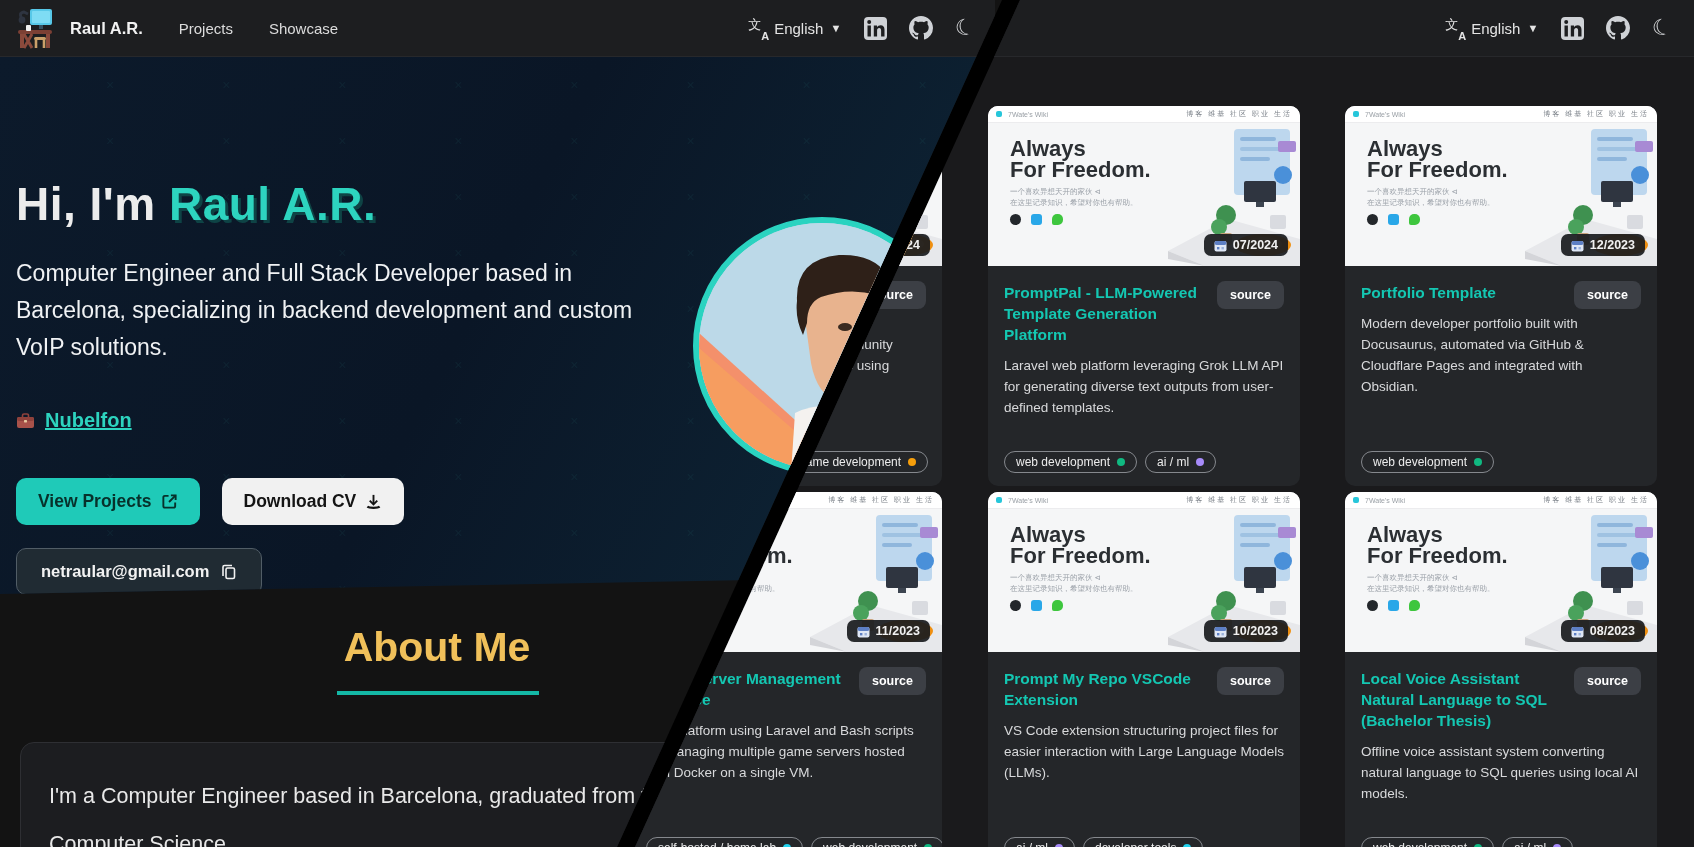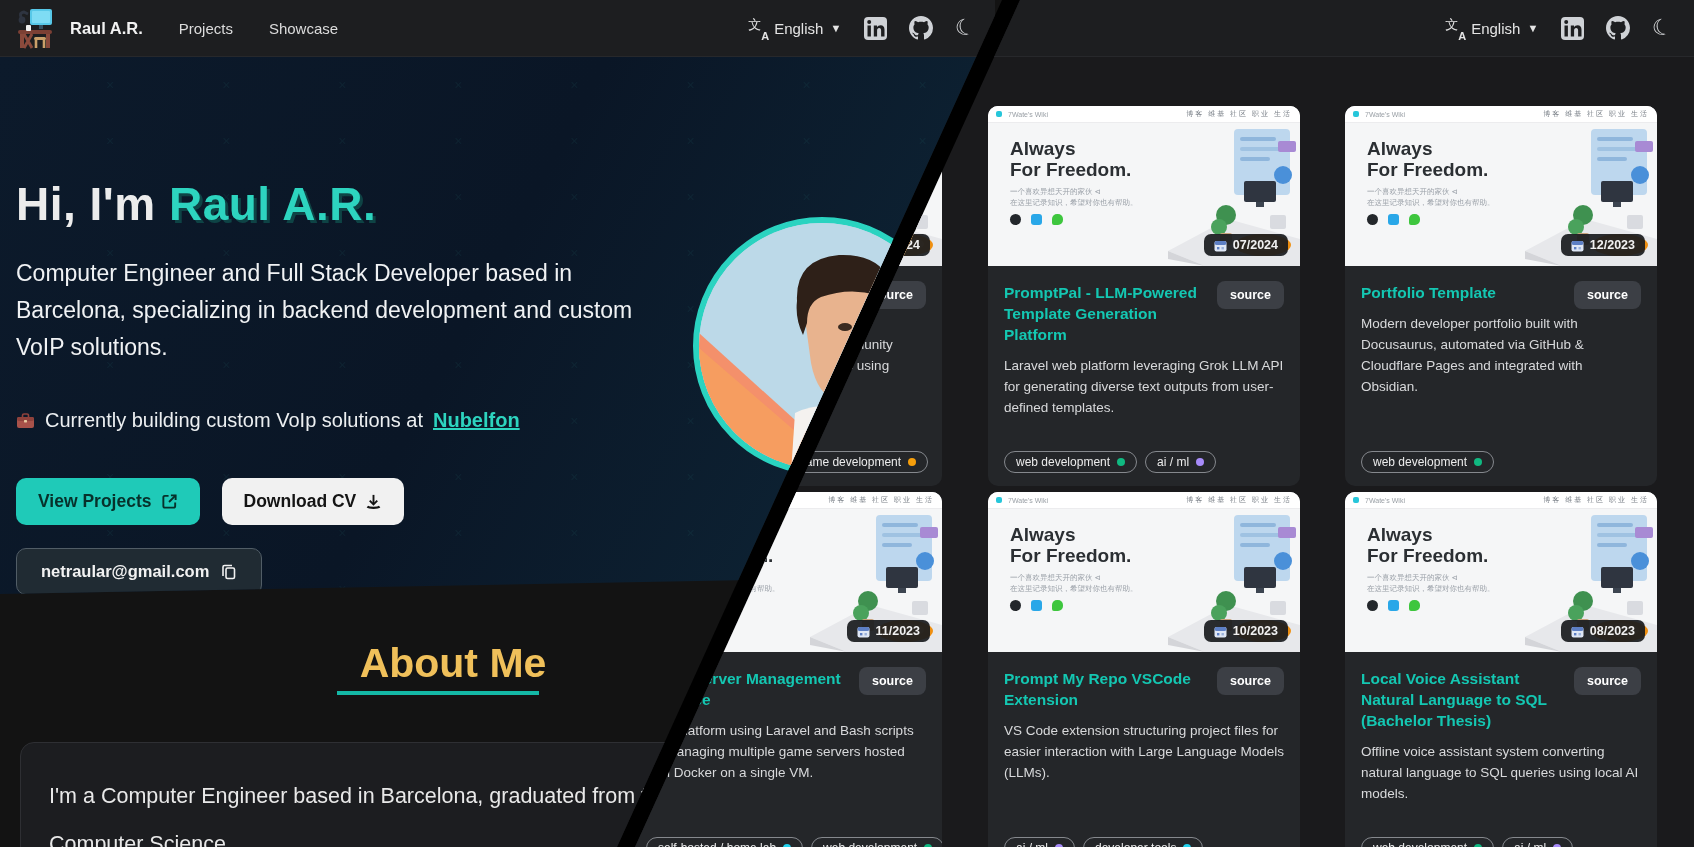--- a/index.html
+++ b/index.html
@@ -45,40 +45,40 @@
        font-size:17.5px;font-weight:700;cursor:pointer;}
   .btn-teal{background:#1fcab8;color:#07312b;border-radius:10px;}
   .btn-white{background:#f1f1f1;color:#141414;}
   .email-chip{position:absolute;left:16px;top:491px;display:inline-flex;align-items:center;gap:12px;height:47px;
        padding:0 24px;background:#202b33;border:1.5px solid #515d66;border-radius:10px;color:#f2f2f2;
        font-size:16.5px;font-weight:700;cursor:pointer;}
   .photo{position:absolute;left:693px;top:160px;width:258px;height:258px;border-radius:50%;
        border:6px solid #2ad3c0;overflow:hidden;background:#bcd9e8;}
 
   
-  .about-title{position:absolute;left:237px;top:624px;width:400px;margin:16px;text-align:center;
+  .about-title{position:absolute;left:237px;top:624px;width:400px;margin:0;text-align:center;
        font-size:41px;font-weight:800;color:#f0c05a;}
   .about-underline{position:absolute;left:337px;top:691px;width:202px;height:4px;background:#14b8a6;}
   .about-card{position:absolute;left:20px;top:742px;width:1240px;height:260px;background:#1c1d20;
        border:1px solid #2e2f33;border-radius:14px;padding:36px 28px;}
   .about-card p{margin:0 0 14px 0;font-size:21.5px;line-height:34px;color:#e8e8e8;white-space:nowrap;}
   .about-card a{color:#2dd4bf;}
 
   
   .projects{position:absolute;left:0;top:57px;width:1694px;height:790px;}
   .card{position:absolute;width:312px;height:380px;background:#242629;border-radius:10px;overflow:hidden;cursor:pointer;}
   .c0{left:630px;top:49px}.c1{left:988px;top:49px}.c2{left:1345px;top:49px}
   .c3{left:630px;top:435px}.c4{left:988px;top:435px}.c5{left:1345px;top:435px}
   .thumb{position:relative;width:312px;height:160px;background:#f5f6f7;overflow:hidden;}
   .tnav{position:absolute;left:0;top:0;right:0;height:17px;background:#ffffff;border-bottom:1px solid #ececee;
        display:flex;align-items:center;gap:6px;padding:0 8px;}
   .tdot{width:6px;height:6px;border-radius:2px;background:#26c6da;}
   .twiki{font-size:7px;color:#9aa0a6;}
   .titems{margin-left:auto;font-size:7px;color:#7a8088;letter-spacing:2px;white-space:nowrap;}
-  .ttl{position:absolute;left:22px;top:32px;font-size:19px;line-height:21px;font-weight:800;color:#2b2f33;}
+  .ttl{position:absolute;left:22px;top:32px;font-size:22px;line-height:21px;font-weight:800;color:#2b2f33;}
   .tsub{position:absolute;left:22px;top:80px;font-size:7.5px;line-height:11px;color:#9aa0a8;}
   .ticons{position:absolute;left:22px;top:108px;display:flex;gap:10px;align-items:center;}
   .ti{width:11px;height:11px;border-radius:50%;}
   .ti-gh{background:#23272b;}
   .ti-bl{background:#29a7e8;border-radius:3px;}
   .ti-wc{background:#3ec63e;border-radius:5px 5px 5px 2px;}
   .tart{position:absolute;right:0;top:17px;}
   .badge{position:absolute;right:12px;bottom:10px;display:flex;align-items:center;gap:6px;
        background:rgba(26,28,31,.93);border-radius:7px;padding:4px 10px;}
   .badge span{font-size:12.5px;font-weight:700;color:#f1f1f1;}
@@ -113,21 +113,20 @@
       <p class="hero-desc">Computer Engineer and Full Stack Developer based in Barcelona, specializing in backend development and custom VoIP solutions.</p>
       <div class="hero-status">
         <span>
           <svg width="19" height="18" viewBox="0 0 19 18">
               <rect x="1" y="5" width="17" height="11" rx="2" fill="#a8524a"></rect>
               <rect x="1" y="5" width="17" height="4" rx="2" fill="#8f423c"></rect>
               <path d="M6.5 5V3.5A1.5 1.5 0 018 2h3a1.5 1.5 0 011.5 1.5V5" fill="none" stroke="#8f423c" stroke-width="1.6"></path>
               <rect x="8" y="8" width="3" height="2.4" rx=".6" fill="#e8c9a0"></rect>
             </svg>
         </span>
-        <span>Currently building custom VoIp solutions at </span>
         <a href="#">Nubelfon</a>
       </div>
       <div class="btn-row">
         <button class="btn btn-teal">
           <span>View Projects</span>
           <span>
             <svg width="17" height="17" viewBox="0 0 18 18" fill="none" stroke="#07312b" stroke-width="2">
                 <path d="M8 3H4a1.5 1.5 0 00-1.5 1.5V14A1.5 1.5 0 004 15.5h9.5A1.5 1.5 0 0015 14v-4"></path>
                 <path d="M8.5 9.5L15.5 2.5"></path>
                 <path d="M10.5 2.5h5v5"></path>

